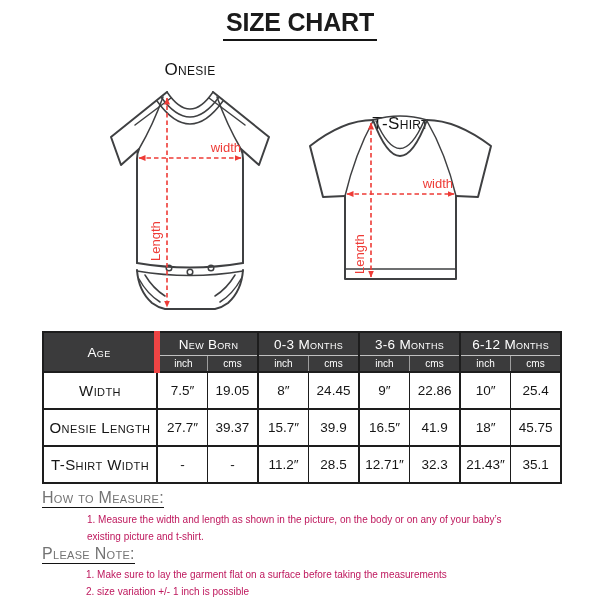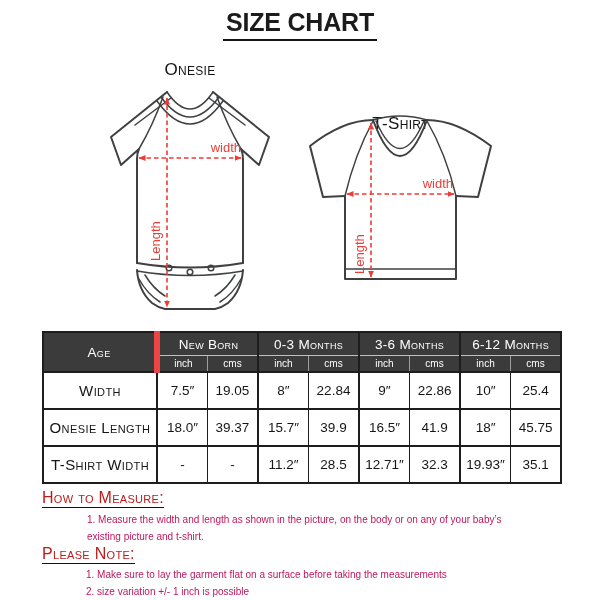--- a/index.html
+++ b/index.html
@@ -37,21 +37,21 @@
   #size-table tr.unit th{height:15px;font-size:10px;border-left:1px solid #9e9e9e;
               border-bottom:2px solid #1d1d1d;}
   #size-table tr.unit th.gstart{border-left:2px solid #1d1d1d;}
   #size-table tbody tr{height:37px;}
   #size-table tbody td{border:1px solid #1d1d1d;border-top-width:2px;font-size:13.5px;color:#161616;}
   #size-table tbody td.gstart{border-left-width:2px;margin-left:24px;}
   #size-table tbody td.rlabel{font-variant:small-caps;font-size:15px;letter-spacing:0.4px;
               border-right:2px solid #1d1d1d;}
 
   
-  .sec-heading{position:absolute;font-size:16px;font-variant:small-caps;letter-spacing:0.3px;color:#b91c1c;}
+  .sec-heading{position:absolute;font-size:16px;font-variant:small-caps;letter-spacing:0.3px;color:#737373;}
   .sec-heading span{border-bottom:1.5px solid #131313;padding-bottom:1px;}
   #howto-heading{left:42px;top:489px;}
   #note-heading{left:42px;top:545px;}
   .sec-lines{position:absolute;font-size:10px;line-height:17px;color:#be185d;}
   #howto-lines{left:87px;top:511px;}
   #note-lines{left:86px;top:566px;}
 </style>
 </head>
 <body>
 
@@ -155,46 +155,46 @@
         <th class="gstart">inch</th>
         <th>cms</th>
       </tr>
     </thead>
     <tbody>
       <tr>
         <td class="rlabel">Width</td>
         <td class="gstart">7.5″</td>
         <td>19.05</td>
         <td class="gstart">8″</td>
-        <td>22.84</td>
+        <td>24.45</td>
         <td class="gstart">9″</td>
         <td>22.86</td>
         <td class="gstart">10″</td>
         <td>25.4</td>
       </tr>
       <tr>
         <td class="rlabel">Onesie Length</td>
-        <td class="gstart">18.0″</td>
+        <td class="gstart">27.7″</td>
         <td>39.37</td>
         <td class="gstart">15.7″</td>
         <td>39.9</td>
         <td class="gstart">16.5″</td>
         <td>41.9</td>
         <td class="gstart">18″</td>
         <td>45.75</td>
       </tr>
       <tr>
         <td class="rlabel">T-Shirt Width</td>
         <td class="gstart">-</td>
         <td>-</td>
         <td class="gstart">11.2″</td>
         <td>28.5</td>
         <td class="gstart">12.71″</td>
         <td>32.3</td>
-        <td class="gstart">19.93″</td>
+        <td class="gstart">21.43″</td>
         <td>35.1</td>
       </tr>
     </tbody>
   </table>
 
   <div id="howto-heading" class="sec-heading">
     <span>How to Measure:</span>
   </div>
   <div id="howto-lines" class="sec-lines">
     <div>1. Measure the width and length as shown in the picture, on the body or on any of your baby’s</div>

